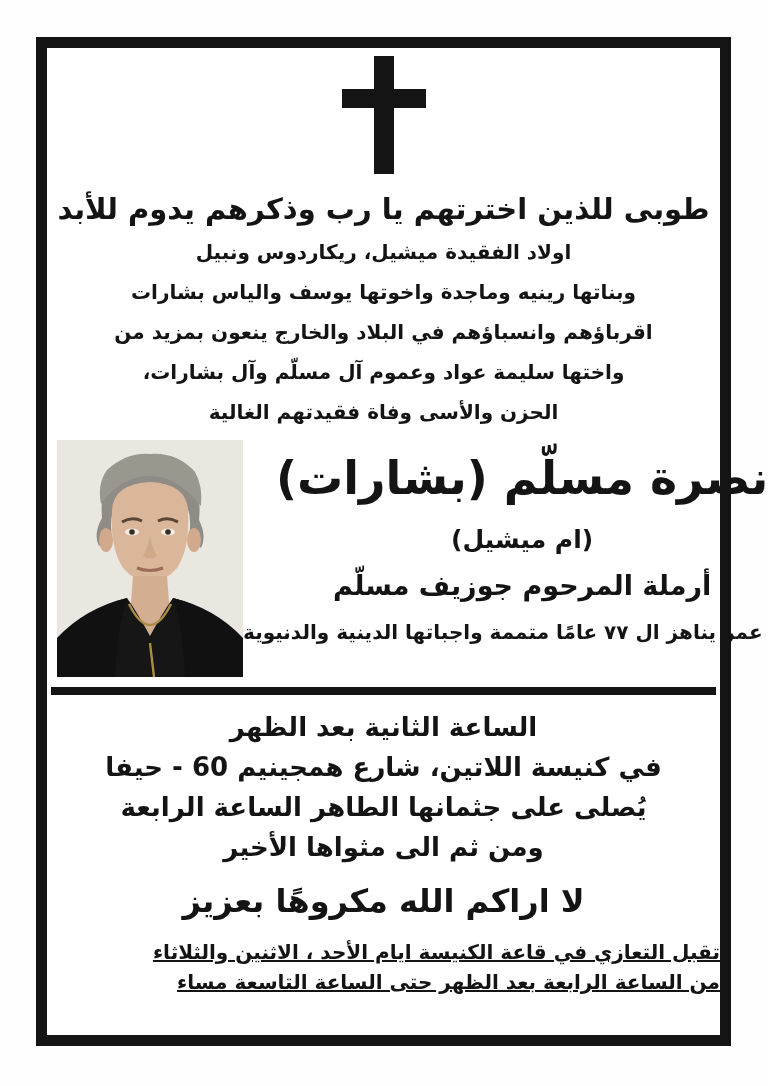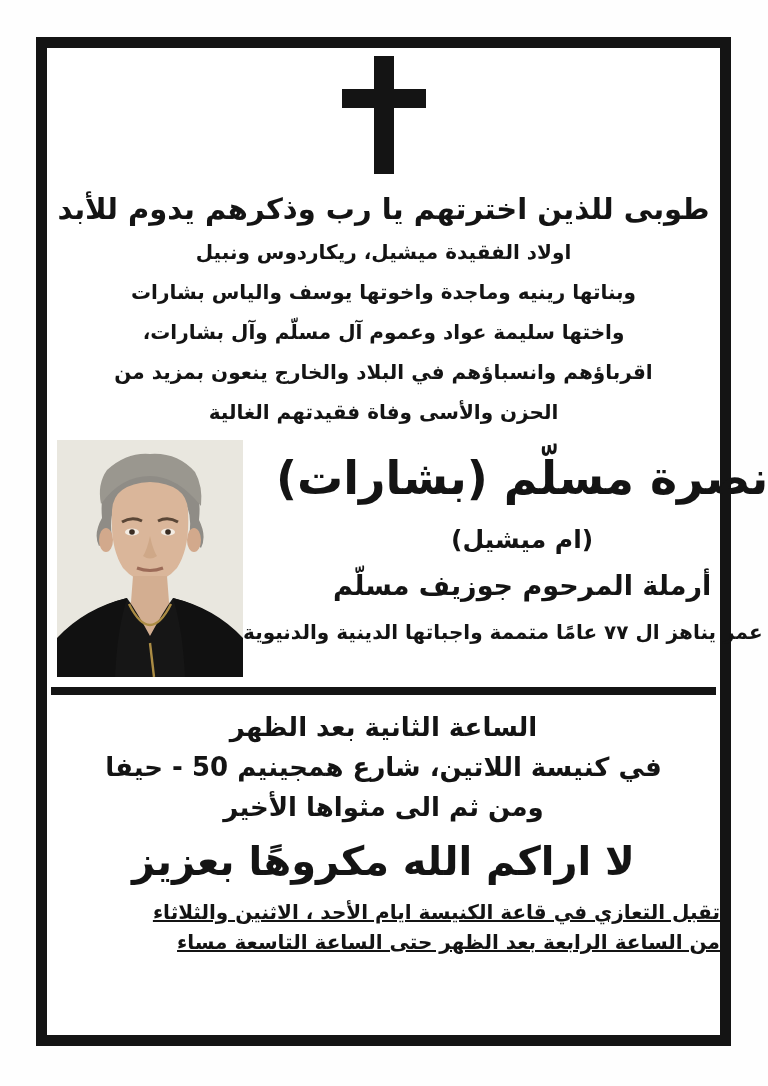--- a/index.html
+++ b/index.html
@@ -109,21 +109,21 @@
   .f-line {
     font-size: 26px;
     font-weight: bold;
     line-height: 40px;
     white-space: nowrap;
   }
   .closing {
     margin-top: 10px;
     direction: rtl;
     text-align: center;
-    font-size: 40px;
+    font-size: 32px;
     font-weight: bold;
     line-height: 48px;
     white-space: nowrap;
   }
   .visiting {
     margin-top: 12px;
     direction: rtl;
     text-align: right;
     text-decoration: underline;
   }
@@ -145,22 +145,22 @@
         <rect x="32" y="0" width="20" height="118" fill="#141414"></rect>
         <rect x="0" y="33" width="84" height="19" fill="#141414"></rect>
       </svg>
     </div>
 
     <div class="blessing">طوبى للذين اخترتهم يا رب وذكرهم يدوم للأبد</div>
 
     <div class="announce">
       <div class="a-line">اولاد الفقيدة ميشيل، ريكاردوس ونبيل</div>
       <div class="a-line">وبناتها رينيه وماجدة واخوتها يوسف والياس بشارات</div>
+      <div class="a-line">اقرباؤهم وانسباؤهم في البلاد والخارج ينعون بمزيد من</div>
       <div class="a-line">واختها سليمة عواد وعموم آل مسلّم وآل بشارات،</div>
-      <div class="a-line">اقرباؤهم وانسباؤهم في البلاد والخارج ينعون بمزيد من</div>
       <div class="a-line">الحزن والأسى وفاة فقيدتهم الغالية</div>
     </div>
 
     <div class="middle">
       <div class="photo">
         <svg width="186" height="237" viewBox="0 0 186 237" aria-hidden="true">
           <rect x="0" y="0" width="186" height="237" fill="#e9e7df"></rect>
 
           <path d="M45 78 Q40 22 93 18 Q148 22 142 80 Q150 96 144 108 L132 96 Q140 50 93 44 Q48 50 55 98 L42 106 Q36 94 45 78 Z" fill="#8f8c86"></path>
           <path d="M50 30 Q70 12 93 14 Q120 12 138 32 Q146 46 144 66 Q120 36 93 36 Q64 36 44 64 Q40 44 50 30 Z" fill="#9a978f"></path>
@@ -196,21 +196,22 @@
         <div class="kunya">(ام ميشيل)</div>
         <div class="relation">أرملة المرحوم جوزيف مسلّم</div>
         <div class="age-line">عن عمر يناهز ال ٧٧ عامًا متممة واجباتها الدينية والدنيوية</div>
       </div>
     </div>
 
     <div class="divider"></div>
 
     <div class="funeral">
       <div class="f-line">الساعة الثانية بعد الظهر</div>
-      <div class="f-line">في كنيسة اللاتين، شارع همجينيم 50 - حيفا</div>
+      <div class="f-line">في كنيسة اللاتين، شارع همجينيم 60 - حيفا</div>
+      <div class="f-line">يُصلى على جثمانها الطاهر الساعة الرابعة</div>
       <div class="f-line">ومن ثم الى مثواها الأخير</div>
     </div>
 
     <div class="closing">لا اراكم الله مكروهًا بعزيز</div>
 
     <div class="visiting">
       <div class="v-line">تقبل التعازي في قاعة الكنيسة ايام الأحد ، الاثنين والثلاثاء</div>
       <div class="v-line">من الساعة الرابعة بعد الظهر حتى الساعة التاسعة مساء</div>
     </div>
 

